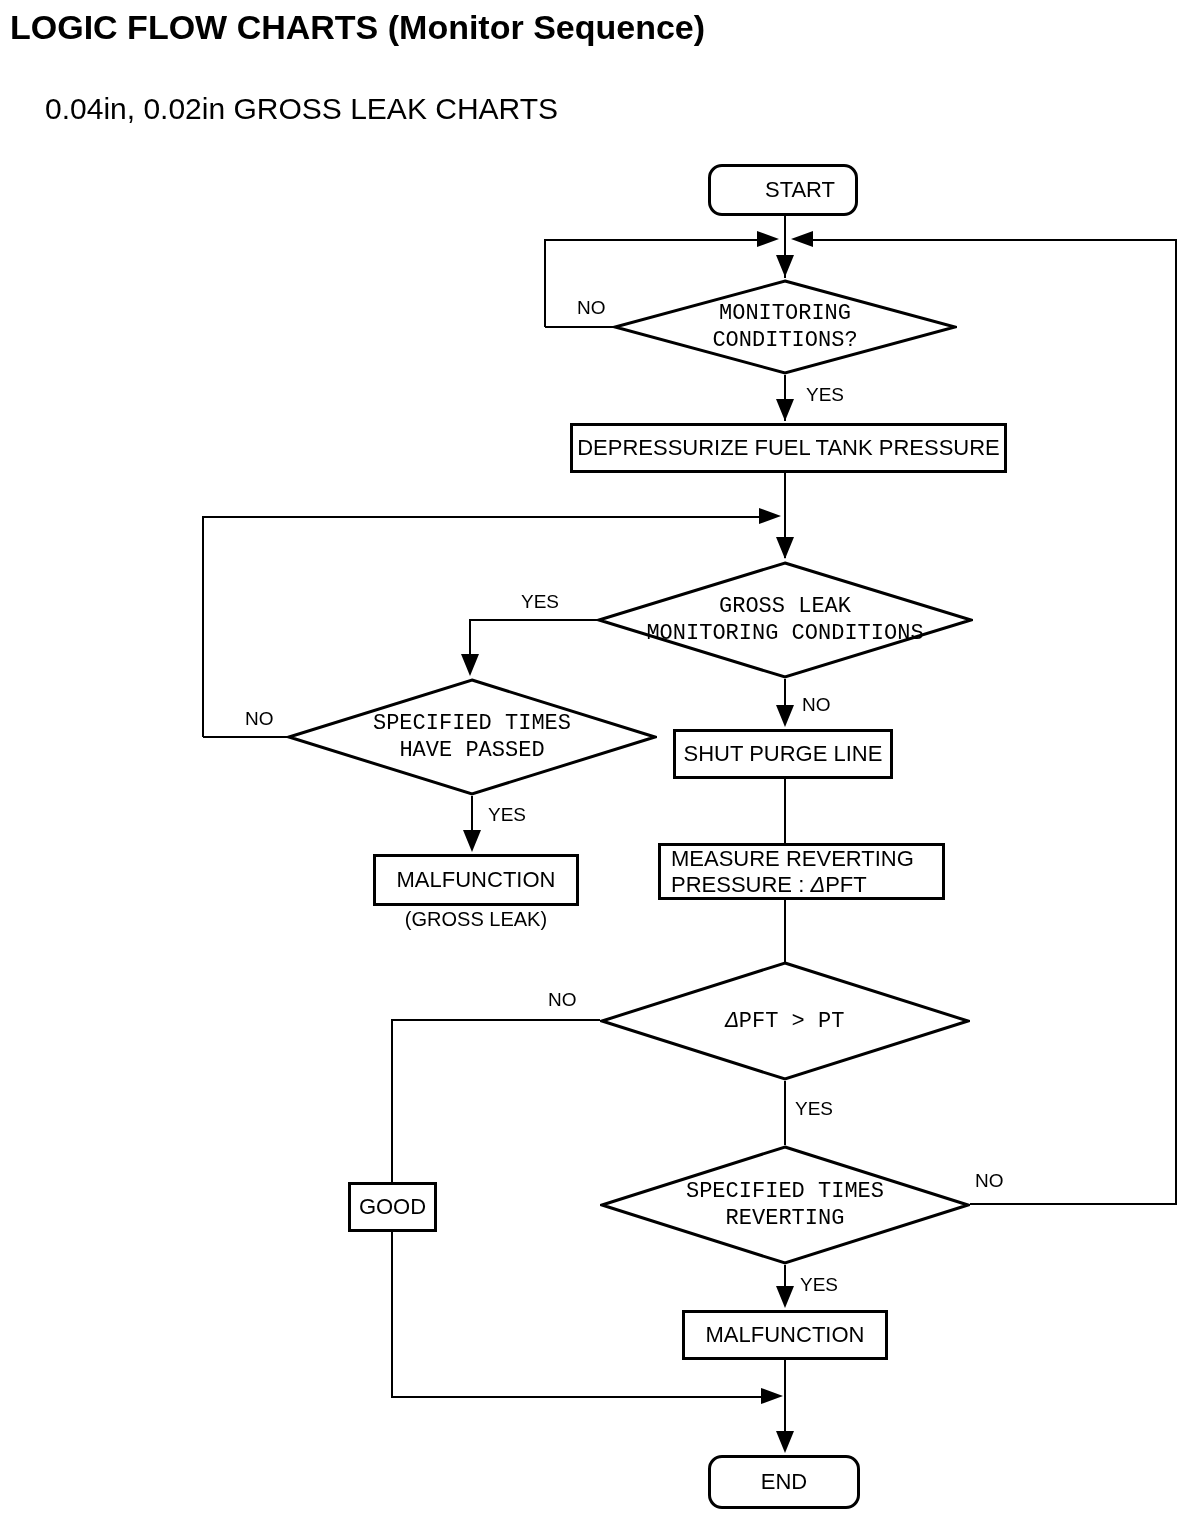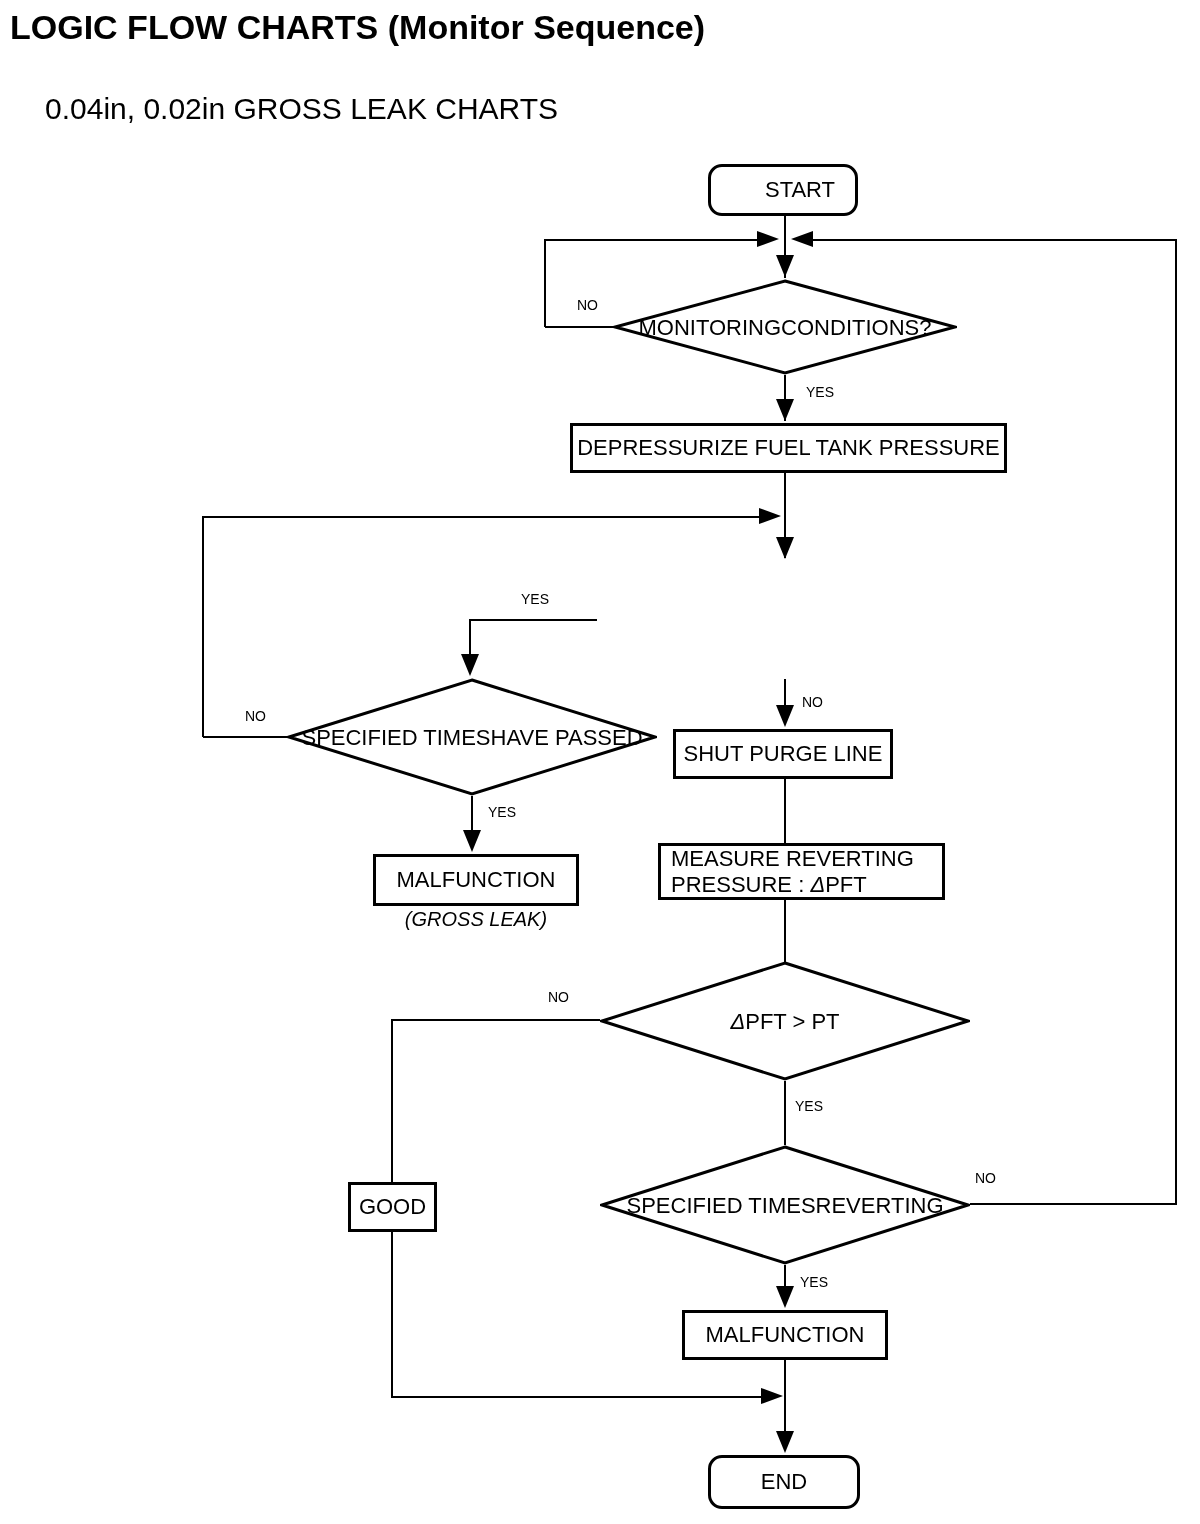--- a/index.html
+++ b/index.html
@@ -56,37 +56,37 @@
     justify-content: flex-start;
     text-align: left;
     padding-left: 10px;
   }
   .diamond { position: absolute; }
   .diamond svg { display: block; }
   .dtext {
     position: absolute;
     left: 0; top: 0; right: 0; bottom: 0;
     display: flex;
-    flex-direction: row;
+    flex-direction: column;
     align-items: center;
     justify-content: center;
     font-size: 22px;
     line-height: 27px;
     text-align: center;
+    font-family: Liberation Mono, monospace;
   }
   .lbl {
     position: absolute;
-    font-size: 14px;
+    font-size: 19px;
     white-space: nowrap;
   }
   .note {
     position: absolute;
     font-size: 20px;
     text-align: center;
-    font-style: italic;
   }
   .ital { font-style: italic; }
   .mline { display: block; }
 </style>
 </head>
 <body>
 
 <div class="canvas">
 
   <div class="title">LOGIC FLOW CHARTS (Monitor Sequence)</div>
@@ -129,20 +129,29 @@
 
   <div class="v" style="left:784px; top:473px; height:85px;"></div>
   <div class="h" style="left:203px; top:516px; width:556px;"></div>
   <div class="arr arr-right" style="left:759px; top:508px;"></div>
   <div class="arr arr-down" style="left:776px; top:537px;"></div>
 
   <div class="v" style="left:202px; top:516px; height:221px;"></div>
   <div class="h" style="left:203px; top:736px; width:84px;"></div>
   <div class="lbl" style="left:245px; top:708px;">NO</div>
 
+  <div class="diamond" style="left:597px; top:561px; width:376px; height:118px;">
+    <svg width="376" height="118" viewBox="0 0 376 118">
+      <polygon points="188,2 374,59 188,116 2,59" fill="#ffffff" stroke="#000000" stroke-width="3"></polygon>
+    </svg>
+    <div class="dtext">
+      <span class="mline">GROSS LEAK</span>
+      <span class="mline">MONITORING CONDITIONS</span>
+    </div>
+  </div>
 
   <div class="h" style="left:470px; top:619px; width:127px;"></div>
   <div class="v" style="left:469px; top:619px; height:37px;"></div>
   <div class="arr arr-down" style="left:461px; top:654px;"></div>
   <div class="lbl" style="left:521px; top:591px;">YES</div>
 
   <div class="v" style="left:784px; top:679px; height:28px;"></div>
   <div class="arr arr-down" style="left:776px; top:705px;"></div>
   <div class="lbl" style="left:802px; top:694px;">NO</div>
 

